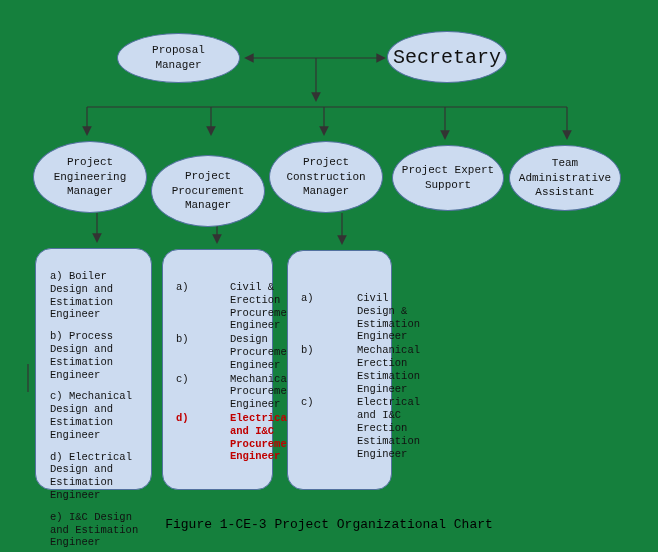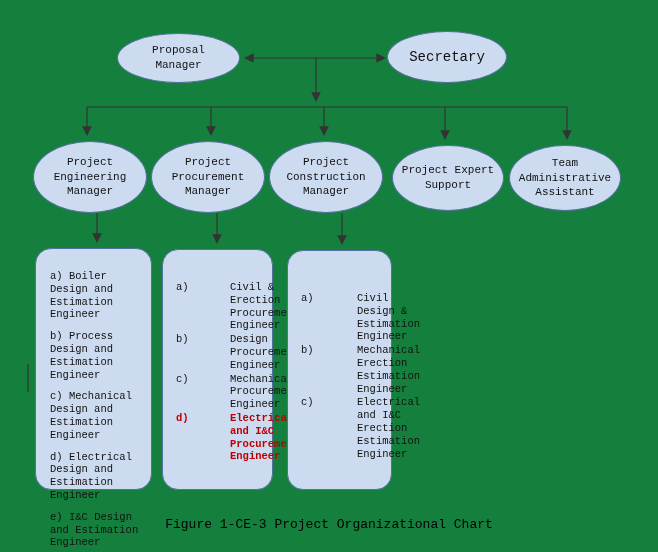--- a/index.html
+++ b/index.html
@@ -26,21 +26,21 @@
     position:absolute;
     background:var(--node-fill);
     border:1.4px solid var(--node-border);
     border-radius:50%;
     display:flex;align-items:center;justify-content:center;
     text-align:center;
     box-sizing:border-box;
     font-size:11px;line-height:1.35;
   }
   .node .lbl{display:block;width:78%;}
-  .node.secretary{font-size:14px;}
+  .node.secretary{font-size:20px;}
 
   .teambox{
     position:absolute;
     background:var(--node-fill);
     border:1.4px solid var(--node-border);
     border-radius:16px;
     box-sizing:border-box;
     font-size:10.5px;line-height:1.22;
   }
   .teambox.inline-list{padding:21px 7px 0 14px;}
@@ -101,21 +101,21 @@
   <div class="node" style="left:117px;top:33px;width:123px;height:50px;">
     <span class="lbl">Proposal Manager</span>
   </div>
   <div class="node secretary" style="left:387px;top:31px;width:120px;height:52px;">
     <span class="lbl" style="width:95%;">Secretary</span>
   </div>
 
   <div class="node" style="left:33px;top:141px;width:114px;height:72px;">
     <span class="lbl">Project Engineering Manager</span>
   </div>
-  <div class="node" style="left:151px;top:141px;width:114px;height:72px;">
+  <div class="node" style="left:151px;top:155px;width:114px;height:72px;">
     <span class="lbl">Project Procurement Manager</span>
   </div>
   <div class="node" style="left:269px;top:141px;width:114px;height:72px;">
     <span class="lbl">Project Construction Manager</span>
   </div>
   <div class="node" style="left:392px;top:145px;width:112px;height:66px;">
     <span class="lbl" style="width:88%;text-align:center;">Project Expert Support</span>
   </div>
   <div class="node" style="left:509px;top:145px;width:112px;height:66px;">
     <span class="lbl" style="width:86%;">Team Administrative Assistant</span>

